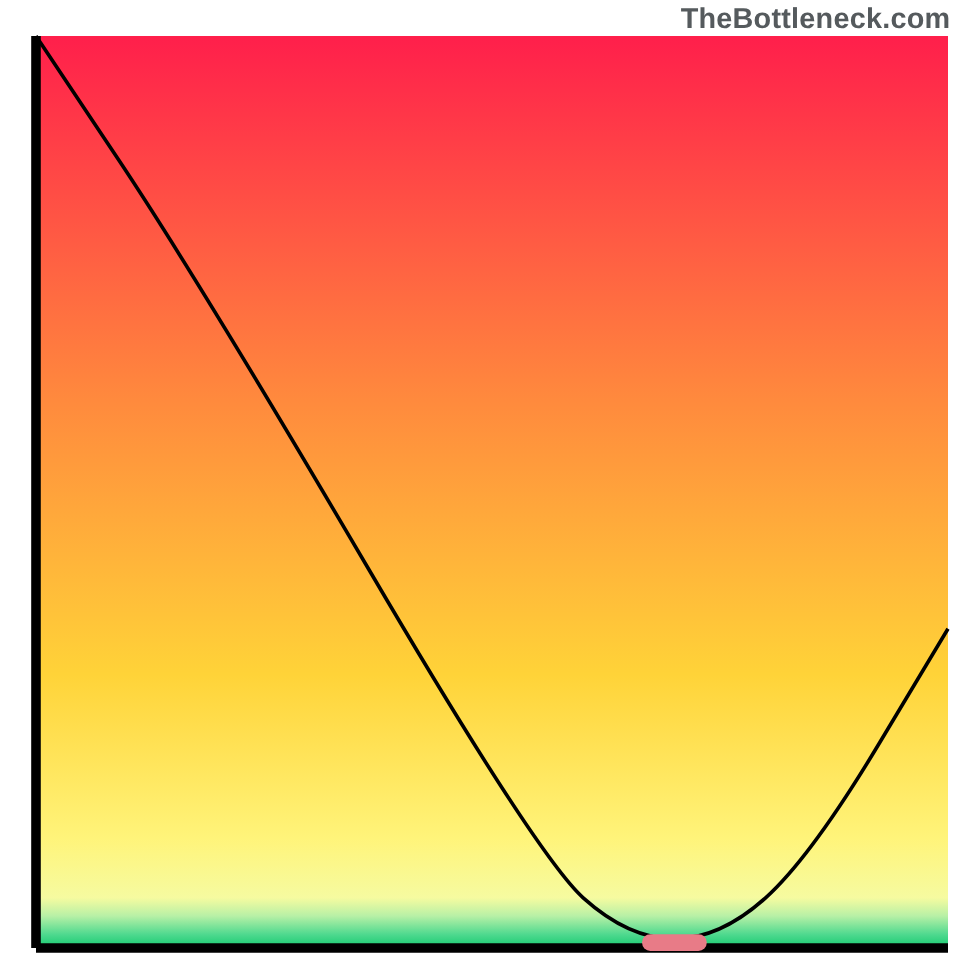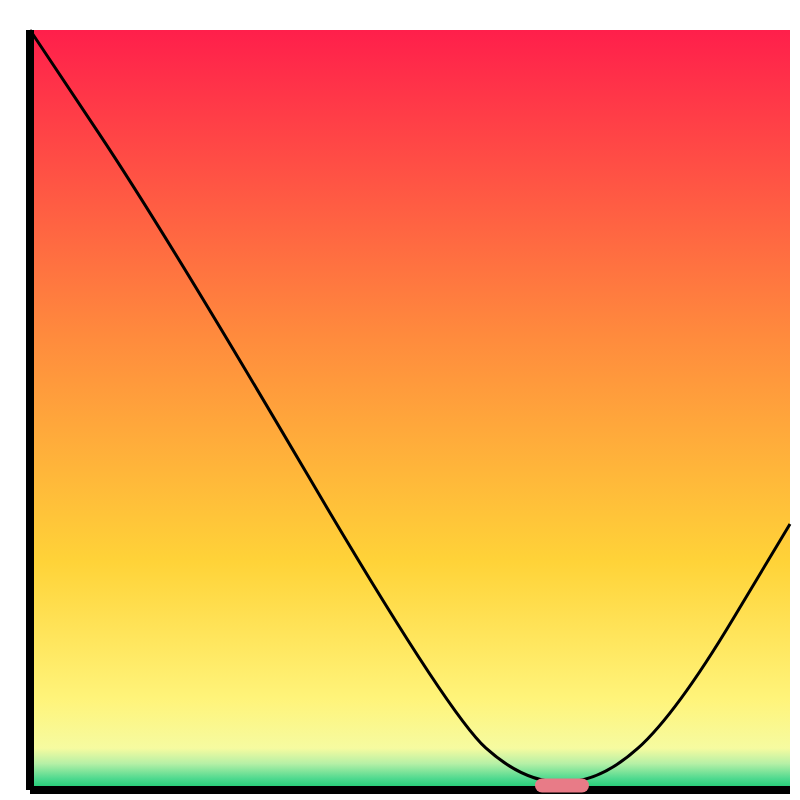--- a/index.html
+++ b/index.html
@@ -25,20 +25,21 @@
     letter-spacing: 0.2px;
   }
   svg {
     display: block;
   }
 </style>
 </head>
 <body>
 
 <div class="frame">
+  <div class="watermark">TheBottleneck.com</div>
 
   <svg id="plot" width="800" height="800">
     <defs>
       <linearGradient id="bg-grad" x1="0" y1="0" x2="0" y2="1">
           <stop offset="0%" stop-color="#ff1f4b"></stop>
           <stop offset="40%" stop-color="#ff8a3d"></stop>
           <stop offset="70%" stop-color="#ffd338"></stop>
           <stop offset="88%" stop-color="#fff47a"></stop>
           <stop offset="94.5%" stop-color="#f6fba0"></stop>
           <stop offset="96.5%" stop-color="#b7f0a6"></stop>

